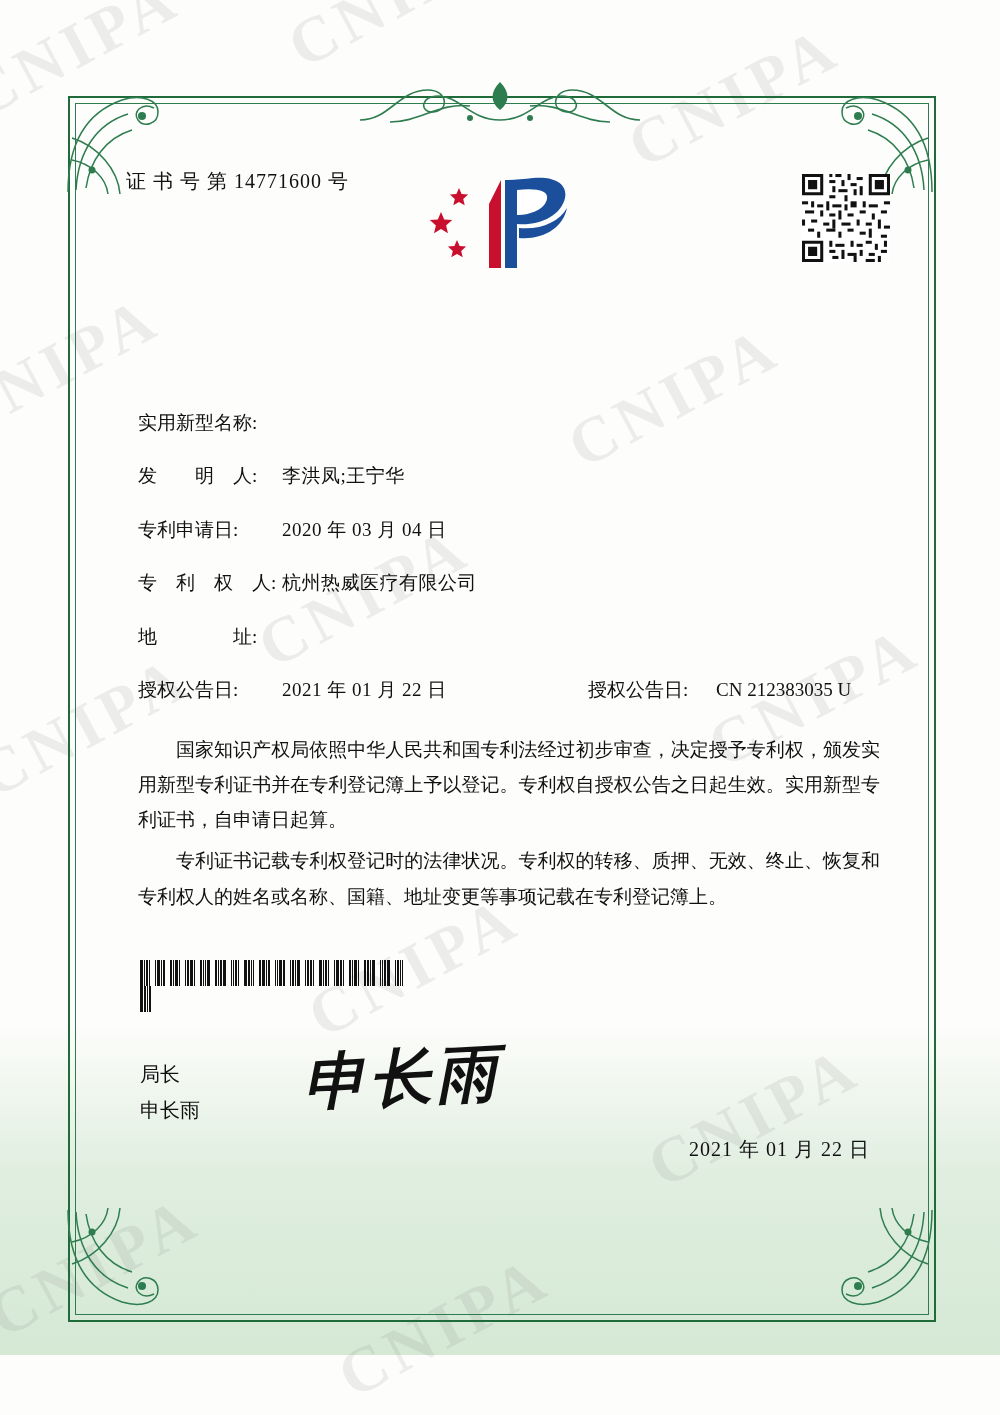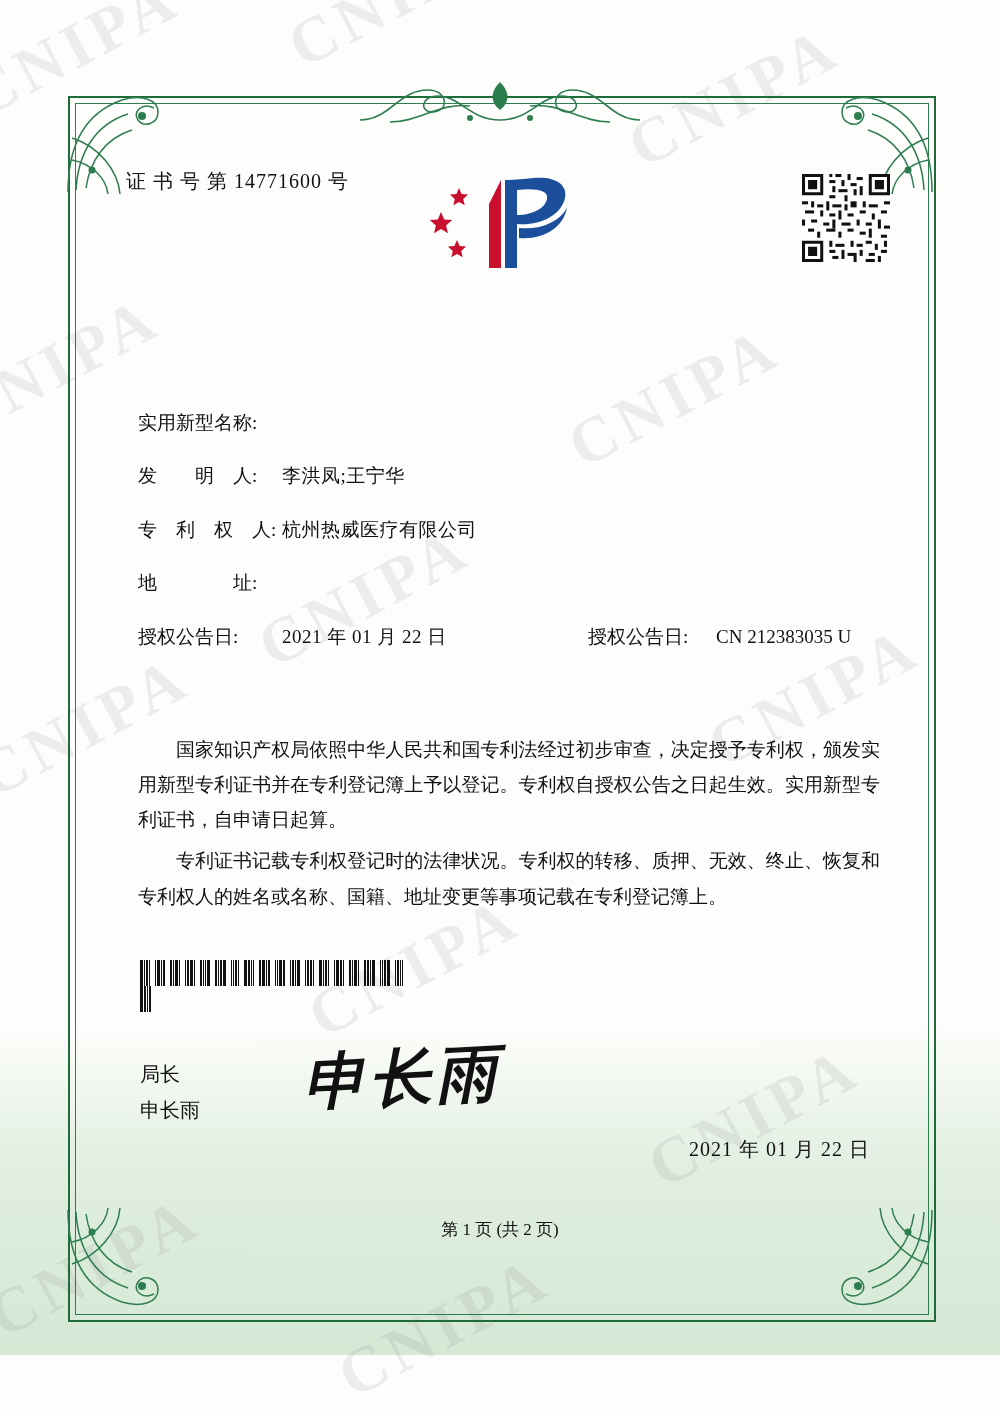--- a/index.html
+++ b/index.html
@@ -428,20 +428,24 @@
       <div class="field-row">
         <div class="field-label lbl-spread-1">实用新型名称:</div>
       </div>
 
       <div class="field-row">
         <div class="field-label">发　　明　人:</div>
         <div class="field-value">李洪凤;王宁华</div>
       </div>
 
 
+      <div class="field-row">
+        <div class="field-label">专利申请日:</div>
+        <div class="field-value">2020 年 03 月 04 日</div>
+      </div>
 
       <div class="field-row">
         <div class="field-label">专　利　权　人:</div>
         <div class="field-value">杭州热威医疗有限公司</div>
       </div>
 
       <div class="field-row">
         <div class="field-label">地　　　　址:</div>
       </div>
 
@@ -483,18 +487,17 @@
 
     <div class="signature-block">
       <div>局长</div>
       <div>申长雨</div>
     </div>
 
     <div class="handwriting">申长雨</div>
 
     <div class="issue-date">2021 年 01 月 22 日</div>
 
-    <div class="page-num">第 1 页 (共 2 页)</div>
 
   </div>
 
 
 </div>
 
 </body></html>

